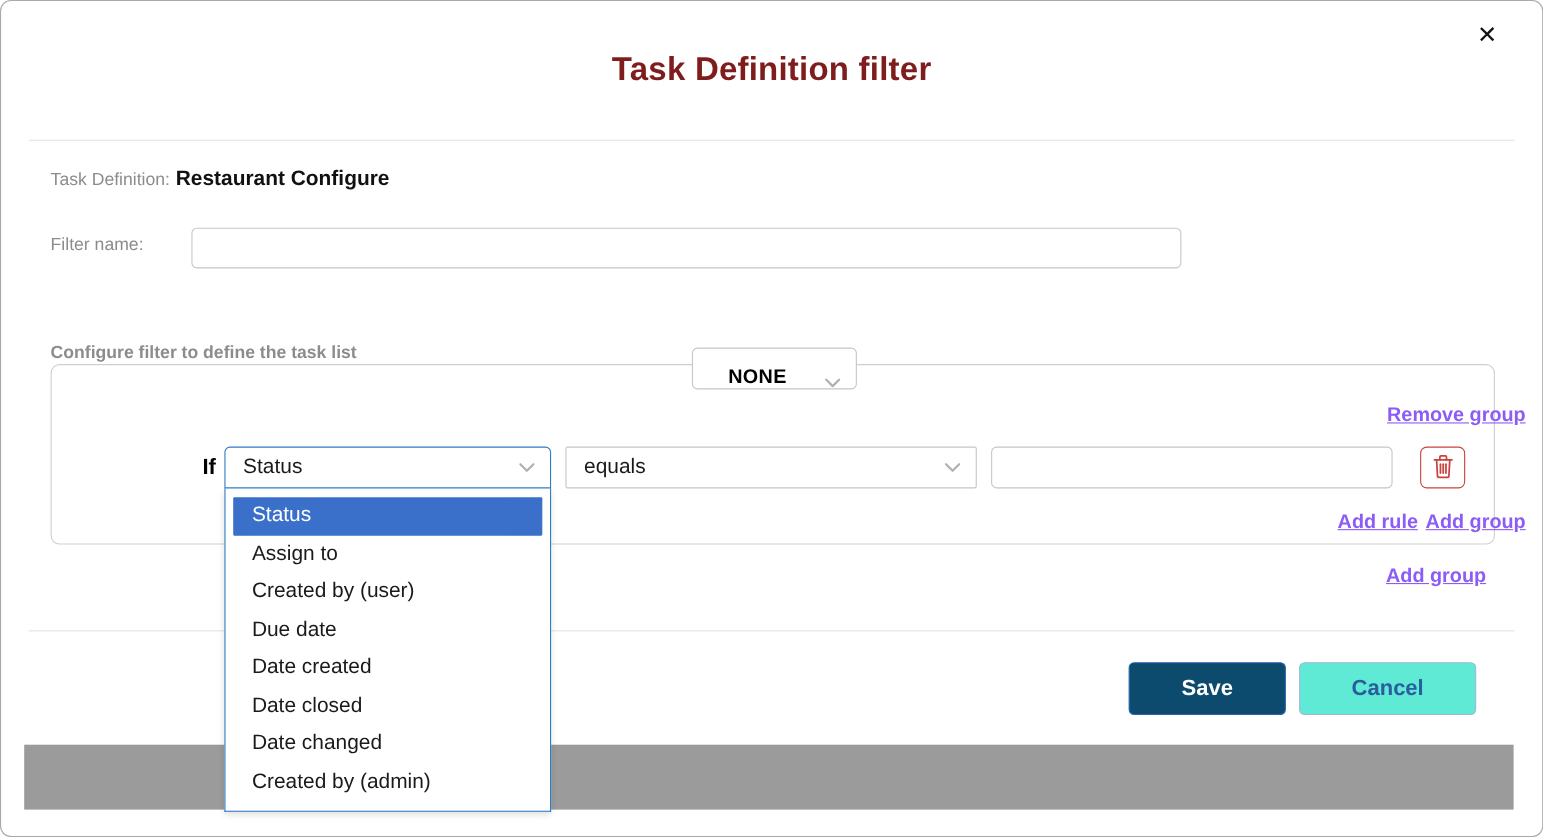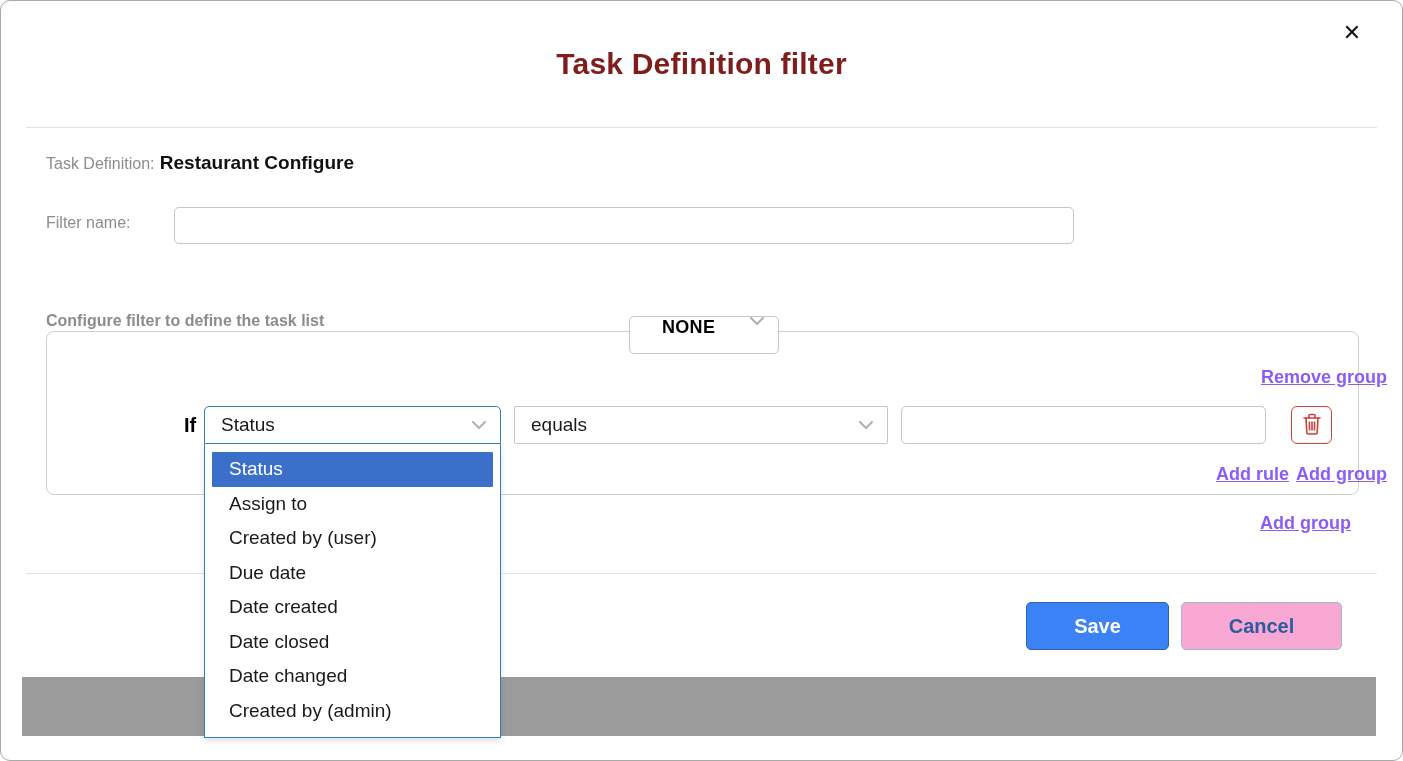--- a/index.html
+++ b/index.html
@@ -42,21 +42,21 @@
   .configure-text { position:absolute; left:45px; top:276px; font-weight:bold; color:#8c8c8c; font-size:16px;margin-top:35px; }
 
   .group-box {
     position:absolute; left:45px; top:330px; width:1313px; height:164px;
     border:1px solid #cfcfcf; border-radius:8px; background:#fff;
   }
 
   .none-select {
     position:absolute; left:628px; top:315px; width:150px; height:38px;
     border:1px solid #c6c6c6; border-radius:5px; background:#fff;
-    display:flex; align-items:flex-start; justify-content:space-between;
+    display:flex; align-items:flex-end; justify-content:space-between;
     padding:0 14px 0 32px; cursor:pointer; z-index:3;
   }
   .none-select .val { font-weight:bold; font-size:18px; color:#000; letter-spacing:0.3px; }
 
   .chev { width:14px; height:9px; display:inline-block; flex:0 0 auto; }
   .chev svg { display:block; }
 
   .link {
     color:#8b5cf6; font-weight:bold; text-decoration:underline;
     font-size:18px; cursor:pointer;
@@ -97,22 +97,22 @@
     height:34.5px; line-height:34.5px; font-size:19px; color:#1a1a1a;
     padding-left:17px; margin:0 7px; cursor:pointer; white-space:nowrap;
     border-radius:1px;
   }
   .dd-option.selected { background:#3a70c9; color:#ffffff; }
 
   .btn {
     position:absolute; top:601px; height:48px; border-radius:5px;
     font-size:20px; font-weight:bold; cursor:pointer; font-family:inherit;
   }
-  .btn-save { left:1025px; width:143px; background:#3b82f6; color:#fff; border:1px solid #2a64b0; }
-  .btn-cancel { left:1180px; width:161px; background:#f9a8d4; color:#2a5d9c; border:1px solid #9fb8d8; }
+  .btn-save { left:1025px; width:143px; background:#0c4a6e; color:#fff; border:1px solid #2a64b0; }
+  .btn-cancel { left:1180px; width:161px; background:#5eead4; color:#2a5d9c; border:1px solid #9fb8d8; }
 
   .gray-bar { position:absolute; left:21px; top:676px; width:1354px; height:59px; background:#9b9b9b; z-index:1; }
 </style>
 </head>
 <body>
 
 <div class="card">
 
   <button class="close-btn">✕</button>
 

